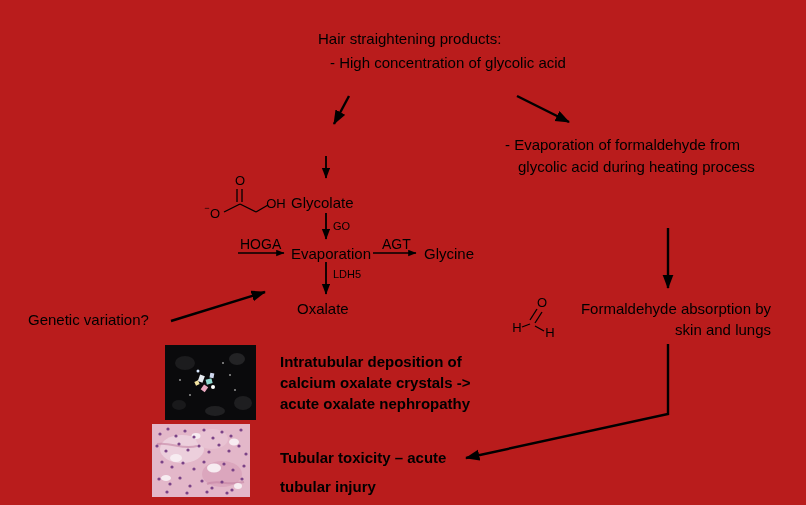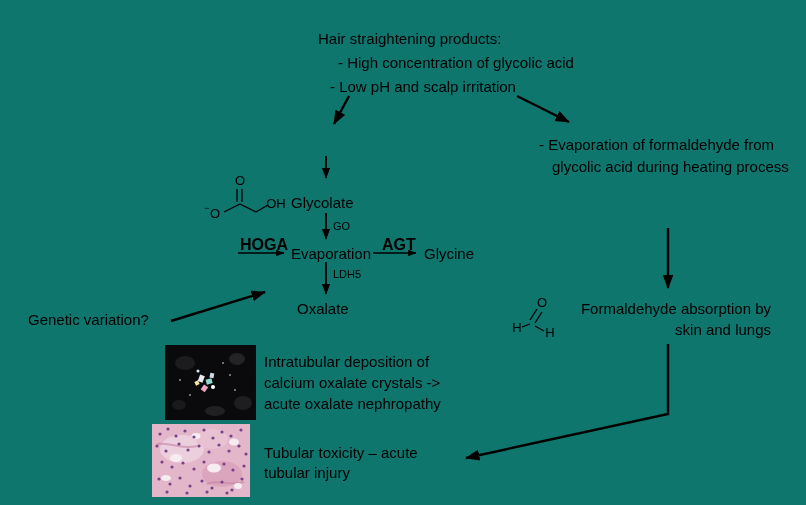--- a/index.html
+++ b/index.html
@@ -1,26 +1,26 @@
 <!DOCTYPE html>
 <html><head>
 <meta charset="utf-8">
 <style>
   html,body{margin:0;padding:0;background:#ffffff;}
   .canvas{
-    position:relative;width:806px;height:505px;background:#0f766e;
+    position:relative;width:806px;height:505px;background:#b91c1c;
     font-family:"Liberation Sans",sans-serif;color:#000;overflow:hidden;
   }
   .txt{position:absolute;font-size:15px;line-height:1.27;}
   .nowrap{white-space:nowrap;}
-  .bold{font-weight:normal;}
+  .bold{font-weight:bold;margin-left:16px;}
   .enzyme{position:absolute;font-size:11px;}
-  .enzyme-sm{position:absolute;font-size:16px;font-weight:bold;}
+  .enzyme-sm{position:absolute;font-size:14px;}
   .center{text-align:right;}
-  .hang{padding-left:13px;text-indent:-13px;margin-left:34px;}
+  .hang{padding-left:13px;text-indent:-13px;}
   .arrows{position:absolute;left:0;top:0;width:806px;height:505px;pointer-events:none;}
   .arrow{stroke:#000;fill:none;}
   .chem{position:absolute;}
   .chem text{font-family:"Liberation Sans",sans-serif;font-size:13px;fill:#000;}
   .chem line{stroke:#000;stroke-width:1.3;}
   .imgbox{position:absolute;}
 </style>
 </head>
 <body>
 
@@ -39,22 +39,21 @@
     <path class="arrow" d="M238,253 L284,253" stroke-width="1.4" marker-end="url(#ah)"></path>
     <path class="arrow" d="M373,253 L416,253" stroke-width="1.4" marker-end="url(#ah)"></path>
     <path class="arrow" d="M326,262 L326,294" stroke-width="1.8" marker-end="url(#ah)"></path>
     <path class="arrow" d="M171,321 L265,292" stroke-width="2.4" marker-end="url(#ah)"></path>
     <path class="arrow" d="M668,228 L668,288" stroke-width="2.4" marker-end="url(#ah)"></path>
     <path class="arrow" d="M668,344 L668,414 L466,458" stroke-width="2.4" marker-end="url(#ah)"></path>
   </svg>
 
   <div class="txt" style="left:318px;top:27px;line-height:24px">
     <div class="nowrap">Hair straightening products:</div>
-    <div class="nowrap" style="margin-left:20px">- High concentration of glycolic acid</div>
-    <div class="nowrap" style="margin-left:12px">- Low pH and scalp irritation</div>
+    <div class="nowrap" style="margin-left:12px">- High concentration of glycolic acid</div>
   </div>
 
 
   <svg class="chem" style="left:200px;top:170px" width="88" height="56" viewBox="0 0 88 56">
     <text x="40" y="15" text-anchor="middle">O</text>
     <line x1="37" y1="19" x2="37" y2="32"></line>
     <line x1="42" y1="19" x2="42" y2="32"></line>
     <line x1="40" y1="34" x2="24" y2="42"></line>
     <text x="15" y="48" text-anchor="middle">O</text>
     <text x="7" y="41" text-anchor="middle" style="font-size:9px">−</text>
@@ -160,21 +159,21 @@
       <circle cx="70" cy="58" r="1.6"></circle>
         <circle cx="80" cy="66" r="1.6"></circle>
       <circle cx="90" cy="55" r="1.6"></circle>
         <circle cx="15" cy="68" r="1.6"></circle>
       <circle cx="35" cy="69" r="1.6"></circle>
         <circle cx="55" cy="68" r="1.6"></circle>
       <circle cx="75" cy="69" r="1.6"></circle>
     </g>
   </svg>
 
-  <div class="txt bold" style="left:264px;top:443px;width:190px;line-height:20px">Tubular toxicity – acute tubular injury</div>
+  <div class="txt bold" style="left:264px;top:443px;width:190px;line-height:29px">Tubular toxicity – acute tubular injury</div>
 
   <div class="txt hang" style="left:505px;top:134px;width:255px;line-height:22px">- Evaporation of formaldehyde from glycolic acid during heating process</div>
 
 
   <svg class="chem" style="left:512px;top:294px" width="56" height="52" viewBox="0 0 56 52">
     <text x="30" y="13" text-anchor="middle">O</text>
     <line x1="18" y1="26" x2="25" y2="15"></line>
     <line x1="23" y1="29" x2="30" y2="18"></line>
     <text x="5" y="38" text-anchor="middle">H</text>
     <line x1="10" y1="33" x2="18" y2="30"></line>

